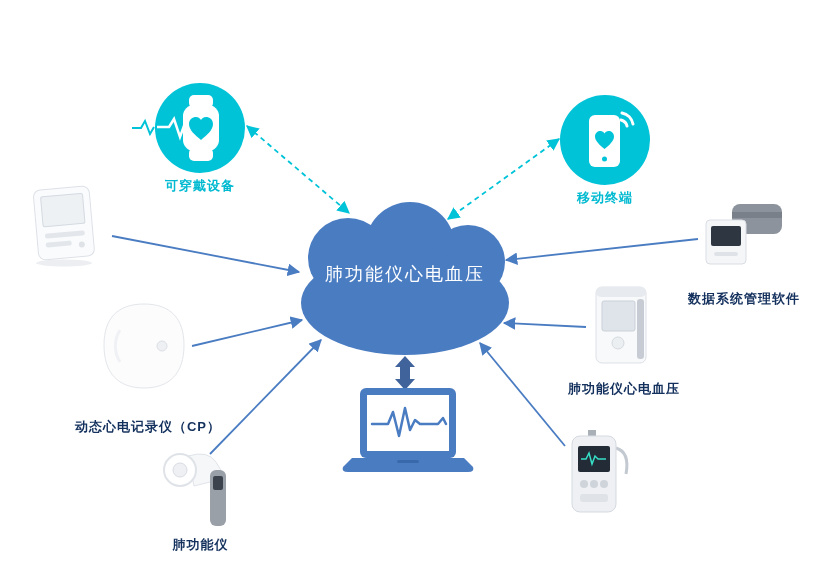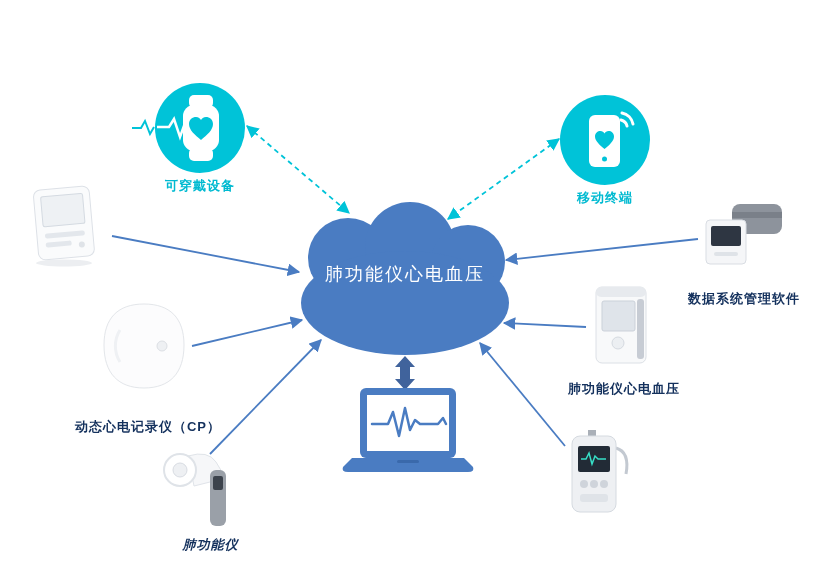--- a/index.html
+++ b/index.html
@@ -112,21 +112,21 @@
 
   <div class="device" style="left:158px;top:444px;width:82px;height:88px;">
     <svg viewBox="0 0 82 88">
       <path d="M30 12 q20 -6 28 6 l6 10 q2 6 -4 8 l-24 6 z" fill="#f6f7f9" stroke="#e0e4e9"></path>
       <circle cx="22" cy="26" r="16" fill="#ffffff" stroke="#dfe3e8" stroke-width="2"></circle>
       <circle cx="22" cy="26" r="7" fill="#eef0f3" stroke="#d8dce2"></circle>
       <rect x="52" y="26" width="16" height="56" rx="6" fill="#9aa0a8"></rect>
       <rect x="55" y="32" width="10" height="14" rx="2" fill="#3c434c"></rect>
     </svg>
   </div>
-  <div class="lbl" style="left:158px;top:536px;width:105px;font-style:italic;">肺功能仪</div>
+  <div class="lbl" style="left:148px;top:536px;width:105px;">肺功能仪</div>
 
   <div class="device" style="left:698px;top:200px;width:90px;height:72px;">
     <svg viewBox="0 0 90 72">
       <rect x="34" y="4" width="50" height="30" rx="8" fill="#8d939c"></rect>
       <rect x="34" y="12" width="50" height="6" fill="#7a8089"></rect>
       <rect x="8" y="20" width="40" height="44" rx="4" fill="#f5f6f8" stroke="#d9dde3"></rect>
       <rect x="13" y="26" width="30" height="20" rx="2" fill="#2e3642"></rect>
       <rect x="16" y="52" width="24" height="4" rx="2" fill="#dfe3e8"></rect>
     </svg>
   </div>

